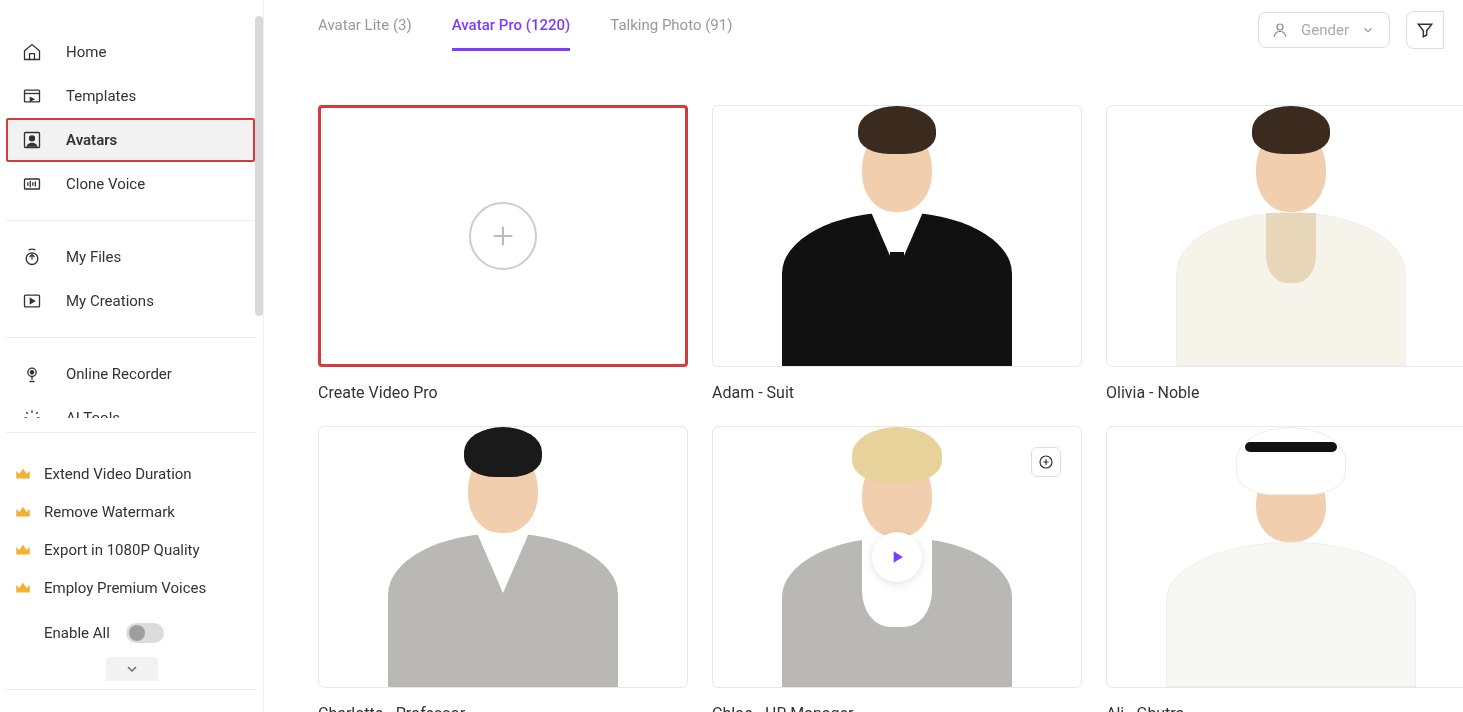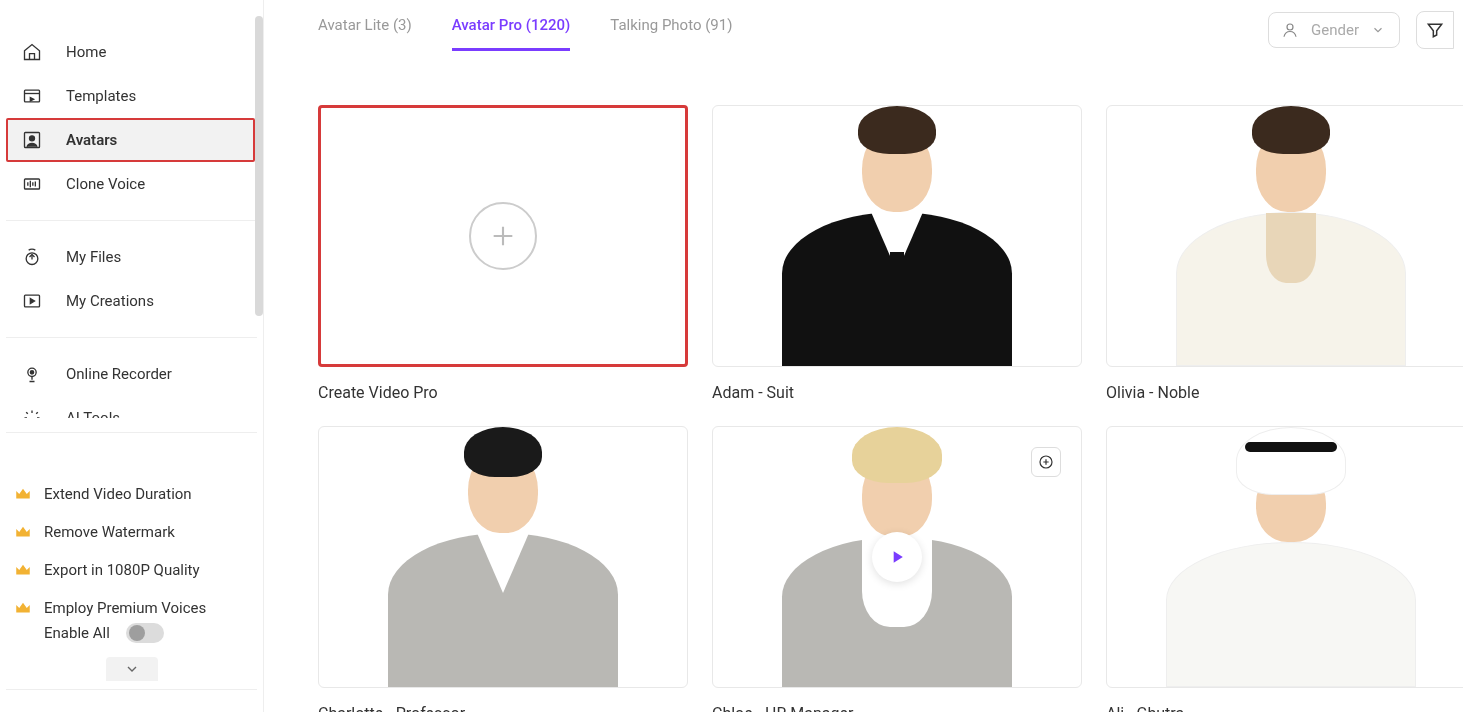--- a/index.html
+++ b/index.html
@@ -8,30 +8,30 @@
   
   .sidebar { width: 264px; height:100%; border-right:1px solid #eee; display:flex; flex-direction:column; position:relative;}
   .side-scroll { position:absolute; right:0; top:16px; width:8px; height:300px; background:#d9d9d9; border-radius:4px;}
   .nav-group { padding-top:30px; }
   .nav-item { display:flex; align-items:center; height:44px; padding-left:22px; gap:24px; font-size:15px; color:#333; cursor:pointer;}
   .nav-item .icon { width:20px; height:20px; display:flex; align-items:center; justify-content:center; color:#333; }
   .nav-item.active { background:#f2f2f2; font-weight:600;}
   .nav-item.active-box { border:2px solid #d63a3a; margin:0 8px 0 6px; border-radius:2px; padding-left:14px;}
   .divider { height:1px; background:#eee; margin:14px 6px; }
   .premium { padding:18px 14px 8px 14px;}
-  .premium-item { display:flex; align-items:flex-end; gap:12px; font-size:15px; color:#333; height:38px;}
+  .premium-item { display:flex; align-items:flex-start; gap:12px; font-size:15px; color:#333; height:38px;}
   .crown { width:18px; height:18px; fill:#f2b233;}
   .enable-row { display:flex; align-items:center; gap:16px; padding-left:30px; margin-top:6px; font-size:15px;}
   .toggle { width:38px; height:20px; background:#dcdcdc; border-radius:10px; position:relative;}
   .toggle .knob{ position:absolute; width:16px; height:16px; background:#9e9e9e; border-radius:50%; top:2px; left:3px;}
   .collapse-btn { width:52px; height:24px; background:#f2f2f2; border-radius:4px 4px 0 0; display:flex; align-items:center; justify-content:center; margin:14px auto 0 auto;}
   .bottom-divider { height:1px; background:#eee; margin:0 6px;}
   
   .main { flex:1; padding:8px 0 0 54px; position:relative; overflow:hidden;}
-  .topbar { display:flex; align-items:center; justify-content:space-between; padding-right:10px;}
+  .topbar { display:flex; align-items:center; justify-content:space-between; padding-right:20px;}
   .tabs { display:flex; gap:40px; align-items:center;}
   .tab { font-size:15px; color:#999; padding:8px 0 14px 0; border-bottom:3px solid transparent; cursor:pointer;}
   .tab.active { color:#7a3cff; border-bottom-color:#7a3cff; font-weight:500;}
   .controls { display:flex; align-items:center; gap:16px;}
   .gender-select { display:flex; align-items:center; gap:12px; border:1px solid #ddd; border-radius:8px; padding:8px 14px 8px 12px; color:#aaa; font-size:15px; cursor:pointer;}
   .gender-select .sel-icon { width:18px; height:18px; display:flex; align-items:center; justify-content:center; color:#888;}
   .filter-btn { width:38px; height:38px; border:1px solid #ddd; border-left:1px solid #ddd; border-radius:8px 0 0 8px; display:flex; align-items:center; justify-content:center; color:#333; cursor:pointer; margin-right:-1px;}
   .grid { display:grid; grid-template-columns: repeat(3, 370px); gap:24px 24px; margin-top:54px;}
   .card-wrap {}
   .card { width:370px; height:262px; border:1px solid #e8e8e8; border-radius:6px; display:flex; align-items:center; justify-content:center; position:relative; overflow:hidden; background:#fff;}

